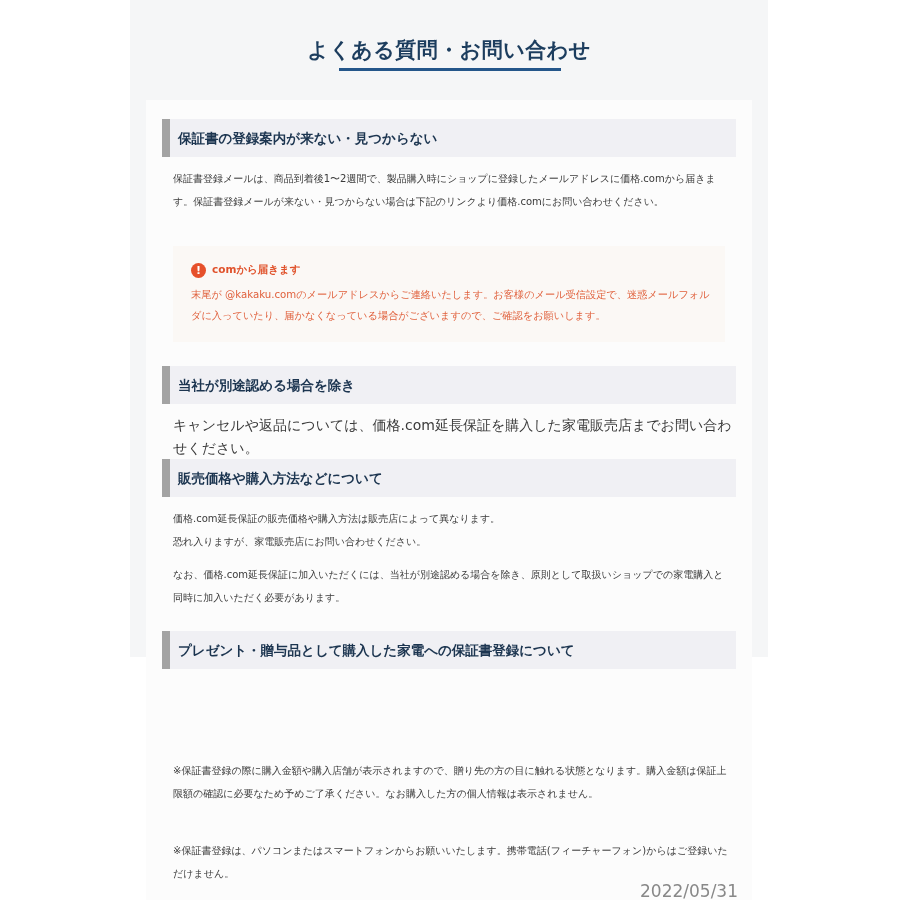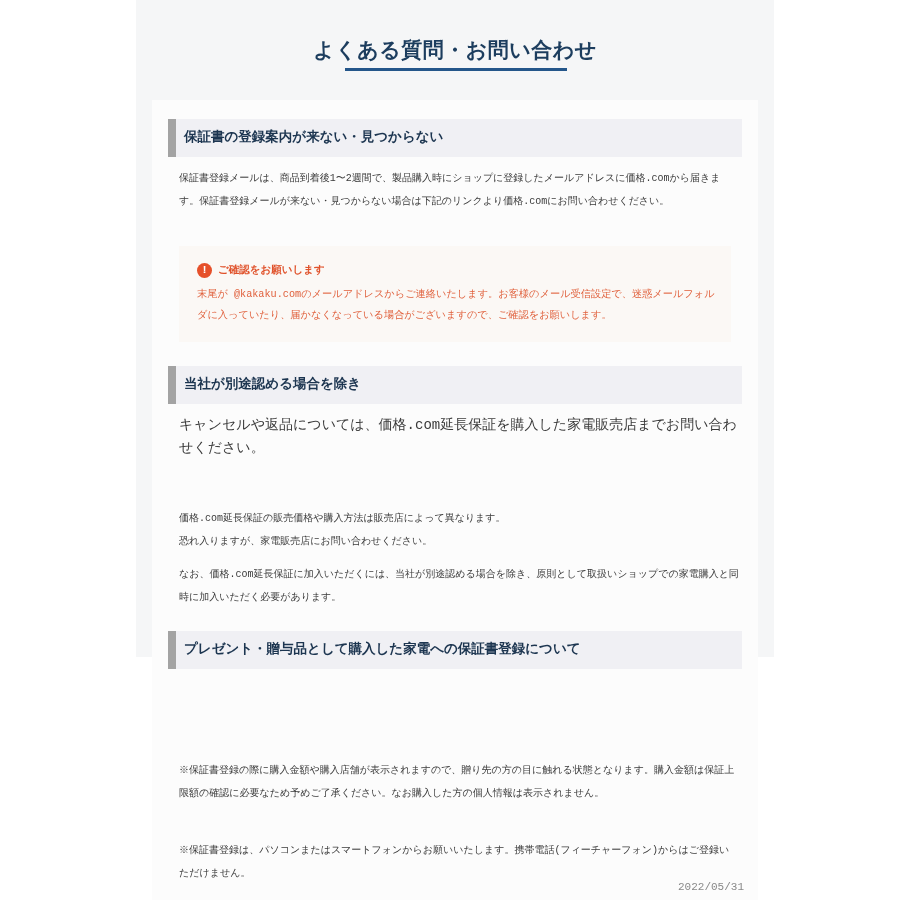--- a/index.html
+++ b/index.html
@@ -1,21 +1,20 @@
 <!DOCTYPE html>
 <html><head>
 <meta charset="utf-8">
 <style>
   * { box-sizing: border-box; margin: 0; padding: 0; }
   html, body { width: 900px; height: 900px; background: #ffffff; overflow: hidden; }
   body { font-family: "DejaVu Sans", "Liberation Sans", sans-serif; color: #333333; }
   .outer {
-    position: absolute; left: 136px; top: 0; width: 638px; height: 657px;
+    position: absolute; left: 130px; top: 0; width: 638px; height: 657px;
     background: #f5f6f7;
-    font-family: Liberation Mono, monospace;
   }
   .page-title {
     position: absolute; left: 0; top: 36px; width: 638px; text-align: center;
     font-size: 21px; font-weight: bold; color: #1c3d5e; letter-spacing: 0.5px;
   }
   .title-underline {
     position: absolute; left: 209px; top: 68px; width: 222px; height: 3px;
     background: #24568a;
   }
   .card {
@@ -44,46 +43,47 @@
   .alert-icon {
     width: 15px; height: 15px; border-radius: 50%; background: #e6502a;
     color: #fff; font-size: 11px; font-weight: bold; line-height: 15px; text-align: center;
   }
   .notice-body {
     position: absolute; left: 18px; top: 38px; width: 520px;
     font-size: 10.2px; line-height: 21px; color: #e0603c;
   }
   .date {
     position: absolute; right: 14px; top: 781px;
-    font-size: 11px; color: #888888;
+    font-size: 17px; color: #888888;
   }
 </style>
 </head>
 <body>
 
 <div class="outer">
   <h1 class="page-title">よくある質問・お問い合わせ</h1>
   <div class="title-underline"></div>
 
   <div class="card">
 
     <h2 class="section-head" style="top:19px;">保証書の登録案内が来ない・見つからない</h2>
     <p class="para" style="top:68px;">保証書登録メールは、商品到着後1〜2週間で、製品購入時にショップに登録したメールアドレスに価格.comから届きます。保証書登録メールが来ない・見つからない場合は下記のリンクより価格.comにお問い合わせください。</p>
 
     <div class="notice">
       <div class="notice-head">
         <span class="alert-icon">!</span>
-        <span>ご確認をお願いします</span>
+        <span>comから届きます</span>
       </div>
       <p class="notice-body">末尾が @kakaku.comのメールアドレスからご連絡いたします。お客様のメール受信設定で、迷惑メールフォルダに入っていたり、届かなくなっている場合がございますので、ご確認をお願いします。</p>
     </div>
 
     <h2 class="section-head" style="top:266px;">当社が別途認める場合を除き</h2>
     <p class="para" style="top:314px; width:570px; font-size:14px;">キャンセルや返品については、価格.com延長保証を購入した家電販売店までお問い合わせください。</p>
 
+    <h2 class="section-head" style="top:359px;">販売価格や購入方法などについて</h2>
     <p class="para" style="top:408px; white-space:pre-line;">価格.com延長保証の販売価格や購入方法は販売店によって異なります。
 恐れ入りますが、家電販売店にお問い合わせください。</p>
     <p class="para" style="top:464px;">なお、価格.com延長保証に加入いただくには、当社が別途認める場合を除き、原則として取扱いショップでの家電購入と同時に加入いただく必要があります。</p>
 
     <h2 class="section-head" style="top:531px;">プレゼント・贈与品として購入した家電への保証書登録について</h2>
     <p class="para" style="top:660px;">※保証書登録の際に購入金額や購入店舗が表示されますので、贈り先の方の目に触れる状態となります。購入金額は保証上限額の確認に必要なため予めご了承ください。なお購入した方の個人情報は表示されません。</p>
     <p class="para" style="top:740px;">※保証書登録は、パソコンまたはスマートフォンからお願いいたします。携帯電話(フィーチャーフォン)からはご登録いただけません。</p>
 
     <div class="date">2022/05/31</div>
   </div>

